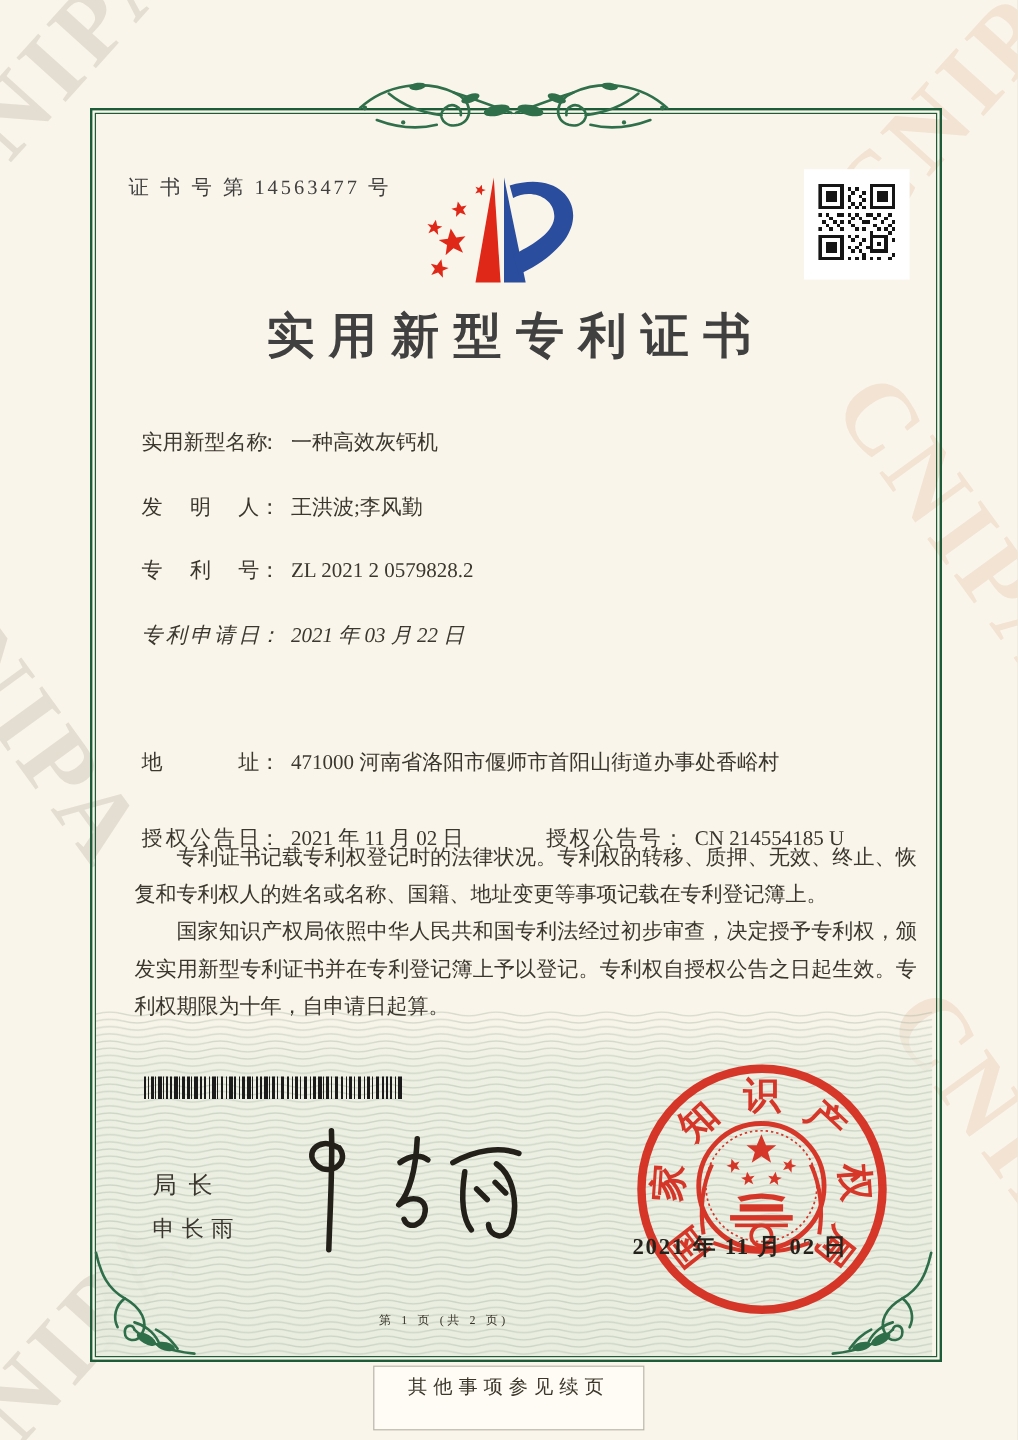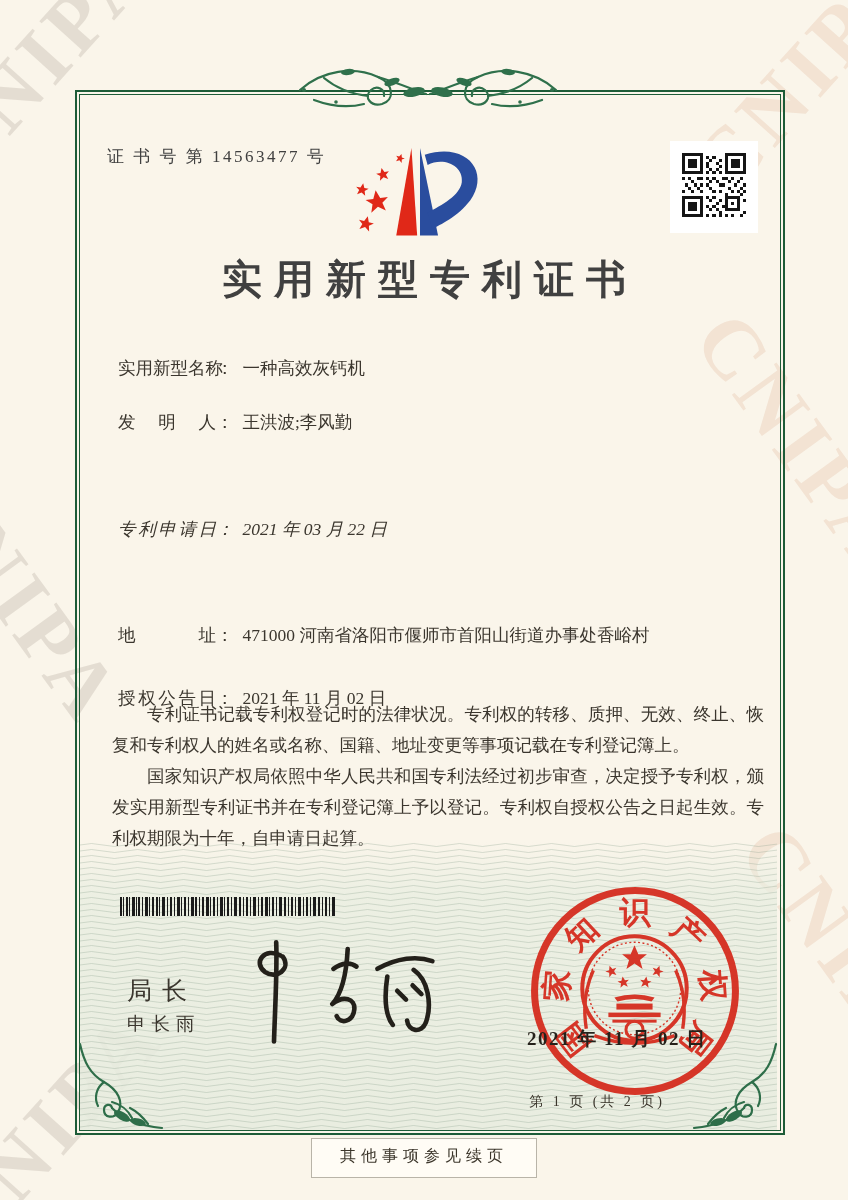--- a/index.html
+++ b/index.html
@@ -30,30 +30,30 @@
           vertical-align:bottom;}
   .fcolon{margin-right:9px;}
   .g2{position:absolute;left:337px;top:0;white-space:nowrap;}
   .g2 .l2{letter-spacing:2px;}
   
   .body-text{position:absolute;left:112px;top:699px;width:652px;z-index:3;
              font-size:17.5px;line-height:31px;text-align:justify;}
   .body-text p{margin:0;text-indent:2em;}
   
   .barcode{position:absolute;left:120px;top:897px;z-index:3;}
-  .director-title{position:absolute;left:127px;top:974px;z-index:3;font-size:25px;letter-spacing:10px;}
+  .director-title{position:absolute;left:127px;top:974px;z-index:3;font-size:20px;letter-spacing:10px;}
   .director-name{position:absolute;left:127px;top:1011px;z-index:3;font-size:18.5px;letter-spacing:6px;text-align:right;}
   .signature{position:absolute;left:235px;top:938px;z-index:3;}
   .seal{position:absolute;left:522px;top:878px;width:226px;height:226px;z-index:3;opacity:.93;}
   .seal-date{position:absolute;left:5px;top:148px;font-size:19px;font-weight:600;
              letter-spacing:1.5px;color:#17130d;white-space:nowrap;}
-  .page-info{position:absolute;left:75px;width:590px;top:1093px;z-index:3;text-align:right;
-             font-size:14px;letter-spacing:3px;color:#3a352b;}
+  .page-info{position:absolute;left:75px;width:590px;top:1093px;z-index:3;text-align:center;
+             font-size:10px;letter-spacing:3px;color:#3a352b;}
   .note-box{position:absolute;left:50%;top:1138px;transform:translateX(-50%);z-index:3;
-            background:#fffcf5;border:1px solid #b9b4a8;padding:7px 28px 10px;
+            background:#fffcf5;border:1px solid #b9b4a8;padding:7px 28px 24px;
             font-size:16px;letter-spacing:5px;color:#3c362b;white-space:nowrap;}
 </style>
 </head>
 <body>
 
 <svg width="0" height="0" style="position:absolute">
   <defs>
     <polygon id="star5" points="0,-10 2.94,-3.09 9.51,-3.09 4.19,1.18 6.18,8.09 0,4 -6.18,8.09 -4.19,1.18 -9.51,-3.09 -2.94,-3.09"></polygon>
     <g id="corner-flourish">
       <g stroke="#2e6e49" fill="none" stroke-width="2.2" stroke-linecap="round">
@@ -163,29 +163,35 @@
   </div>
 
   <div class="title">实用新型专利证书</div>
 
   <div class="frow" style="top:356px;">
     <span class="flabel">实用新型名称</span><span class="fcolon">：</span><span>一种高效灰钙机</span>
   </div>
   <div class="frow" style="top:410px;">
     <span class="flabel">发明人</span><span class="fcolon">：</span><span>王洪波;李风勤</span>
   </div>
+  <div class="frow" style="top:463px;">
+    <span class="flabel">专利号</span><span class="fcolon">：</span><span>ZL 2021 2 0579828.2</span>
+  </div>
   <div class="frow" style="top:517px;font-style:italic;">
     <span class="flabel">专利申请日</span><span class="fcolon">：</span><span>2021 年 03 月 22 日</span>
   </div>
   <div class="frow" style="top:623px;">
     <span class="flabel">地址</span><span class="fcolon">：</span><span>471000 河南省洛阳市偃师市首阳山街道办事处香峪村</span>
   </div>
   <div class="frow" style="top:686px;width:646px;font-family:Liberation Serif, serif;">
     <span>
       <span class="flabel">授权公告日</span><span class="fcolon">：</span><span>2021 年 11 月 02 日</span>
+    </span>
+    <span class="g2">
+      <span class="l2">授权公告号</span><span class="fcolon">：</span><span>CN 214554185 U</span>
     </span>
   </div>
 
   <div class="body-text">
     <p>专利证书记载专利权登记时的法律状况。专利权的转移、质押、无效、终止、恢复和专利权人的姓名或名称、国籍、地址变更等事项记载在专利登记簿上。</p>
     <p>国家知识产权局依照中华人民共和国专利法经过初步审查，决定授予专利权，颁发实用新型专利证书并在专利登记簿上予以登记。专利权自授权公告之日起生效。专利权期限为十年，自申请日起算。</p>
   </div>
 
   <svg class="barcode" width="215" height="19" viewBox="0 0 215 19" shape-rendering="crispEdges">
     <path fill="#1b1b1b" d="M0 0h2v19h-2z M3 0h1v19h-1z M6 0h2v19h-2z M9 0h1v19h-1z M12 0h3v19h-3z M16 0h1v19h-1z M18 0h2v19h-2z M22 0h1v19h-1z M25 0h3v19h-3z M29 0h1v19h-1z M32 0h2v19h-2z M36 0h2v19h-2z M39 0h1v19h-1z M42 0h3v19h-3z M47 0h1v19h-1z M50 0h2v19h-2z M54 0h1v19h-1z M57 0h3v19h-3z M61 0h1v19h-1z M64 0h2v19h-2z M68 0h1v19h-1z M71 0h3v19h-3z M75 0h2v19h-2z M79 0h1v19h-1z M82 0h2v19h-2z M86 0h3v19h-3z M90 0h1v19h-1z M93 0h2v19h-2z M97 0h1v19h-1z M100 0h3v19h-3z M104 0h1v19h-1z M107 0h2v19h-2z M111 0h1v19h-1z M114 0h3v19h-3z M119 0h2v19h-2z M123 0h1v19h-1z M126 0h2v19h-2z M130 0h1v19h-1z M133 0h3v19h-3z M138 0h1v19h-1z M141 0h2v19h-2z M145 0h3v19h-3z M149 0h1v19h-1z M152 0h2v19h-2z M156 0h1v19h-1z M159 0h3v19h-3z M164 0h2v19h-2z M168 0h1v19h-1z M171 0h2v19h-2z M175 0h1v19h-1z M178 0h3v19h-3z M183 0h1v19h-1z M186 0h2v19h-2z M190 0h1v19h-1z M193 0h3v19h-3z M198 0h2v19h-2z M202 0h1v19h-1z M205 0h2v19h-2z M209 0h1v19h-1z M212 0h3v19h-3z"></path>

